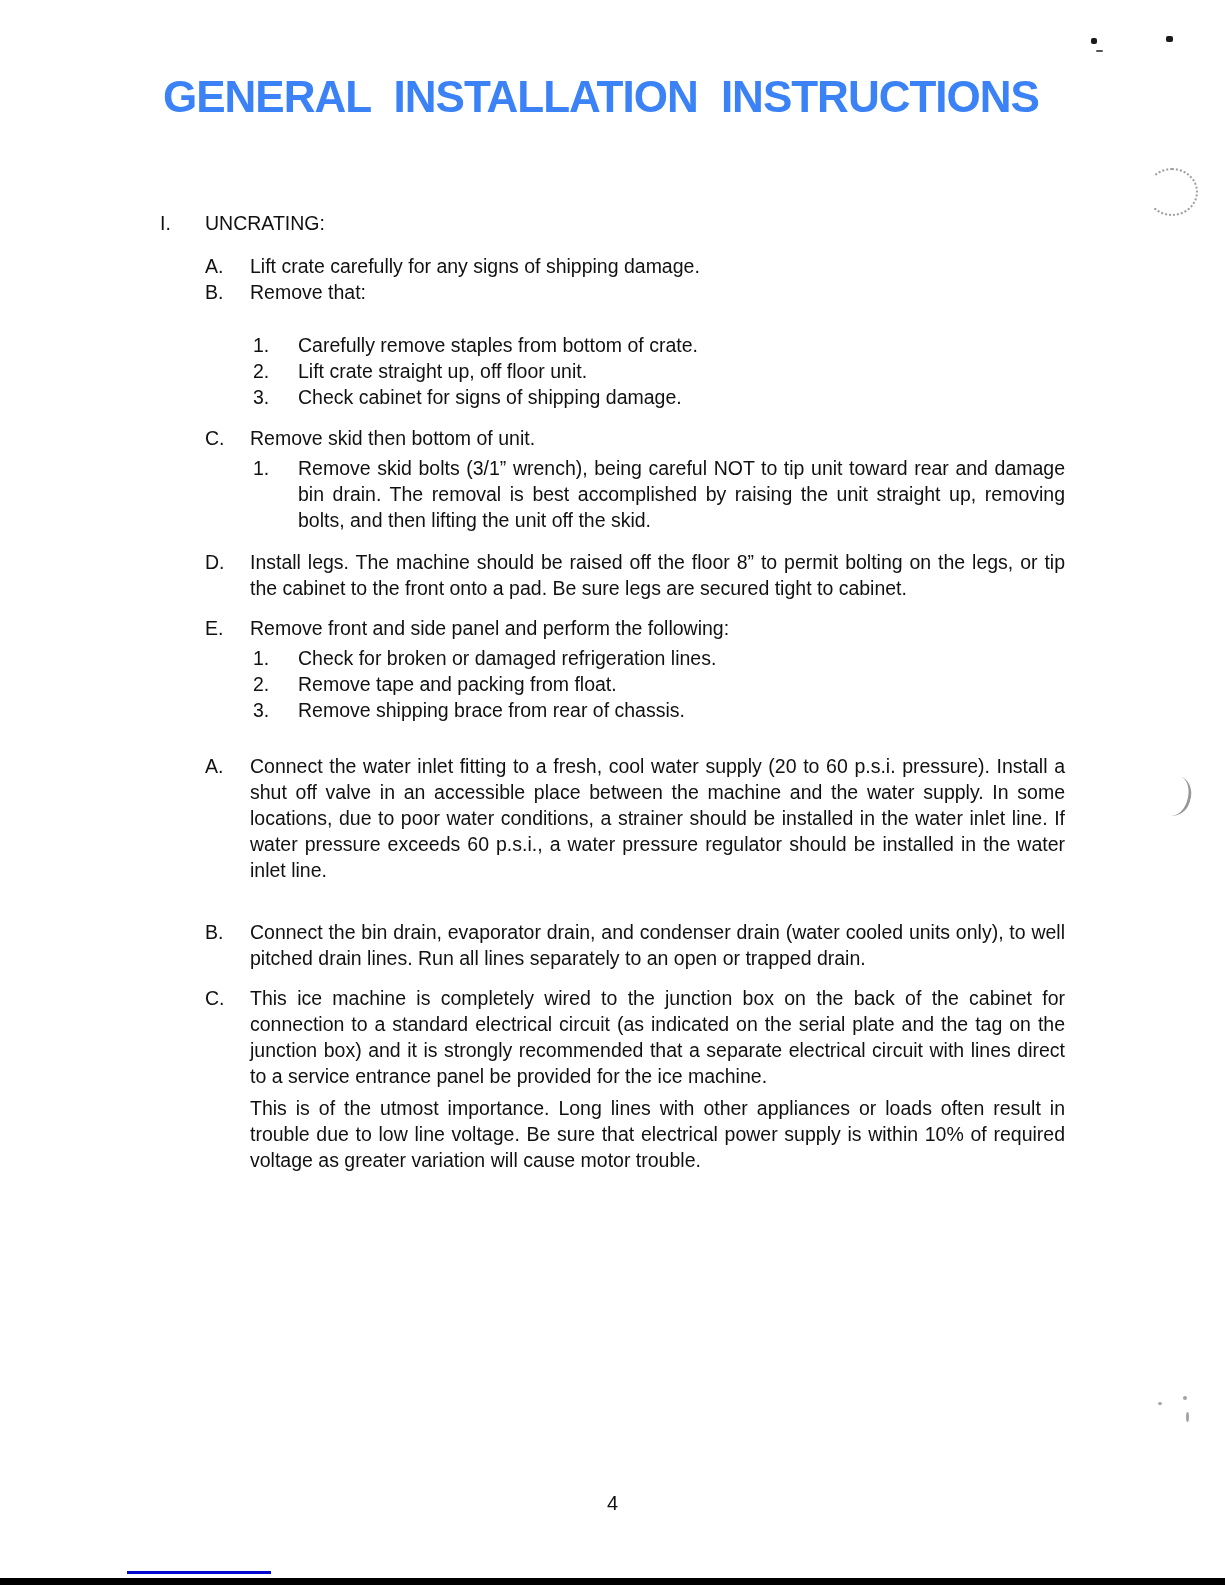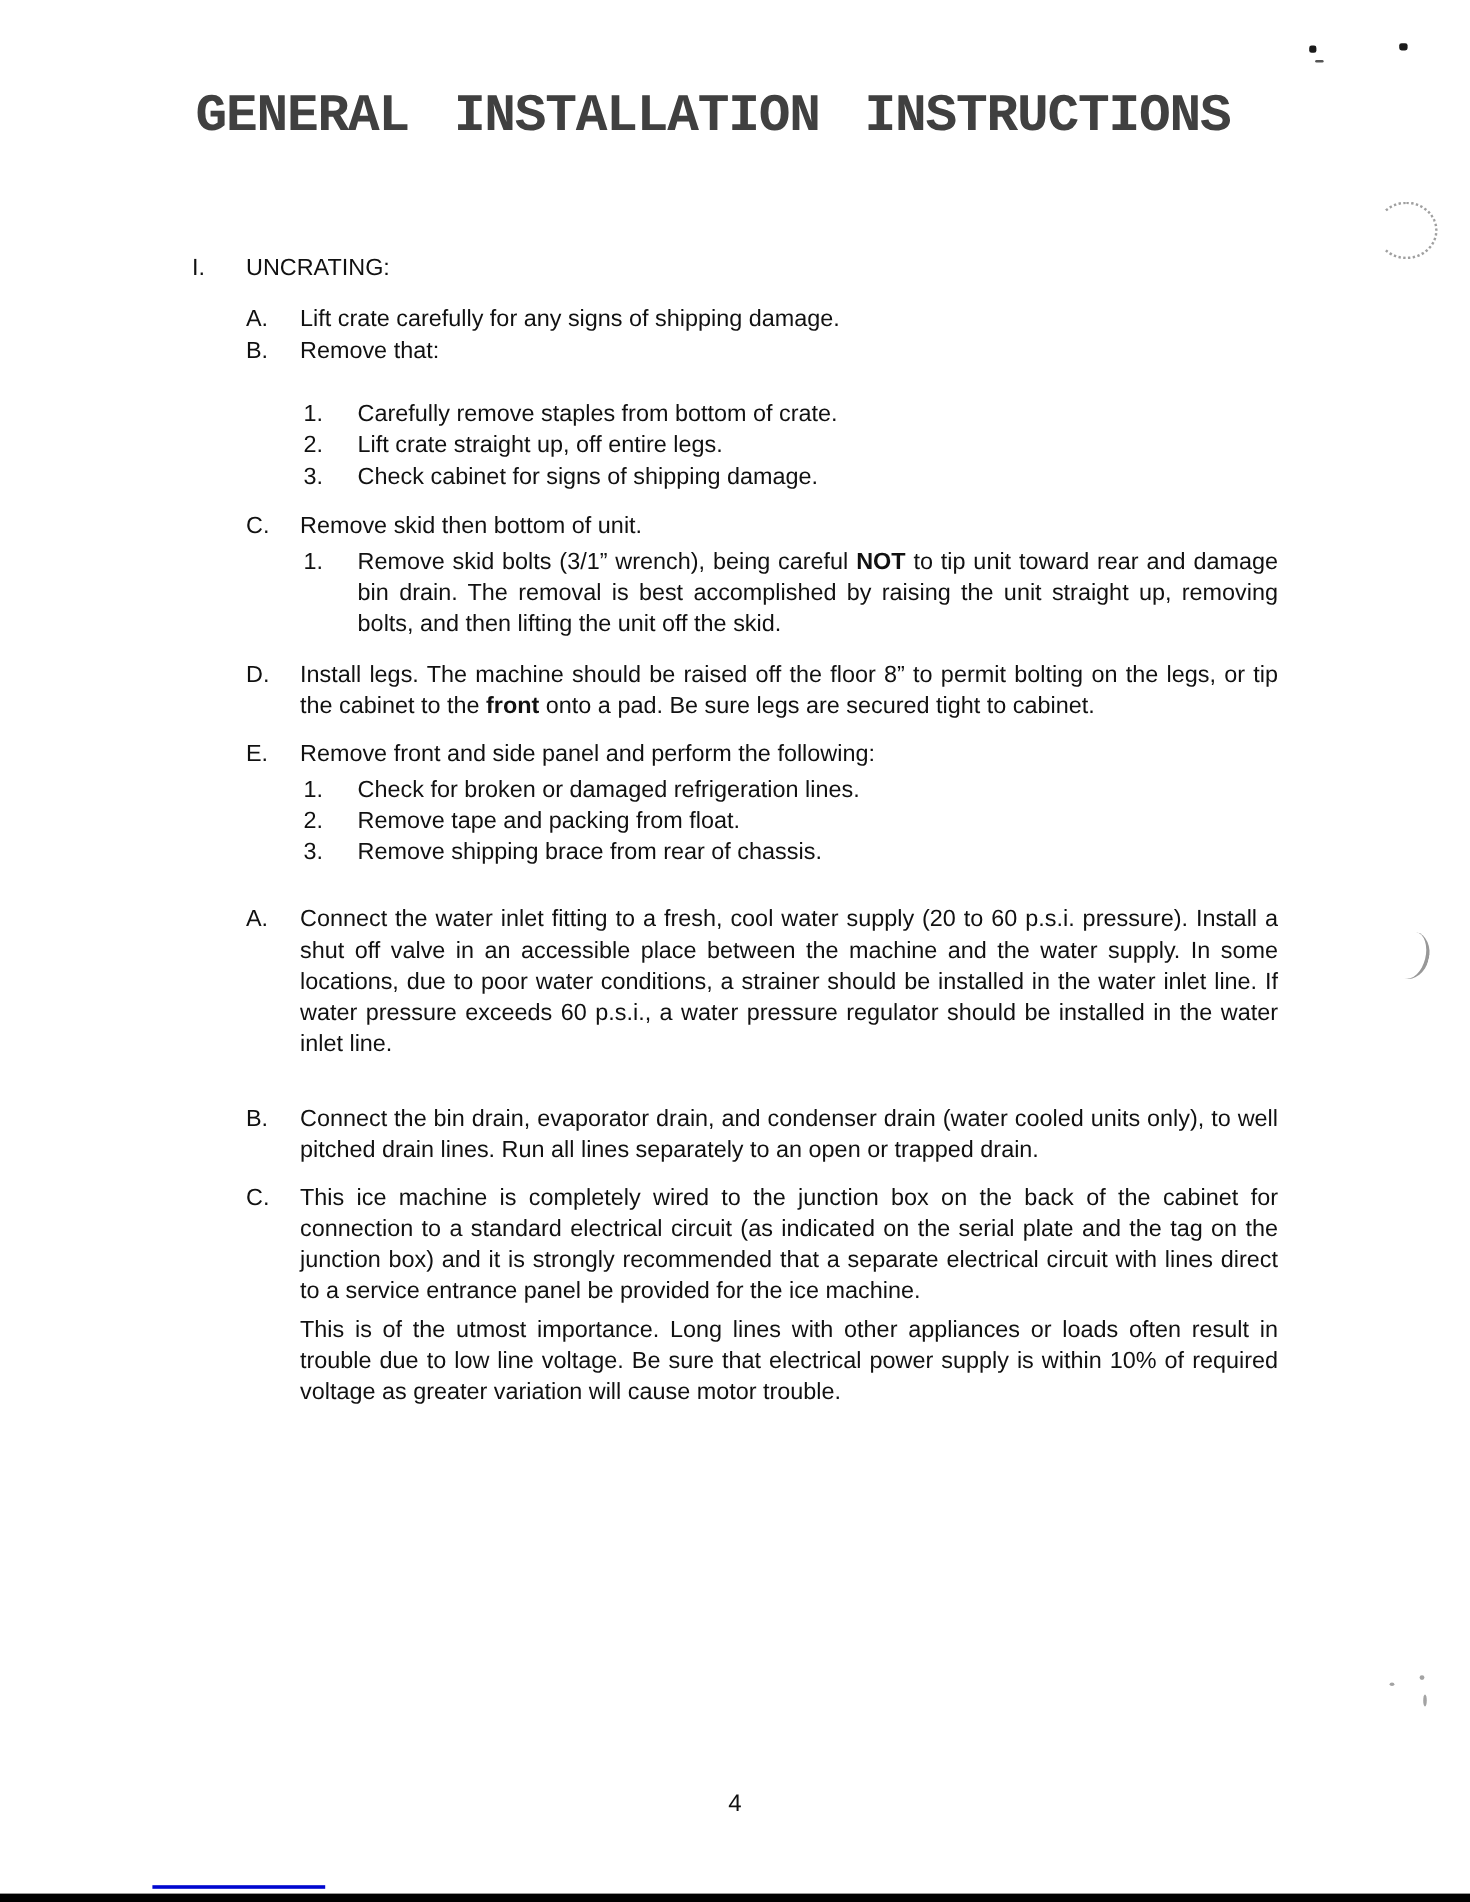--- a/index.html
+++ b/index.html
@@ -18,32 +18,31 @@
     width:905px;
   }
   .title {
     margin:72px 0 0 3px;
     font-size:44px;
     line-height:50px;
     font-weight:bold;
     letter-spacing:-1px;
     word-spacing:12px;
     white-space:nowrap;
-    color:#404040;
-    font-family:Liberation Mono, monospace;
+    color:#3b82f6;
   }
   .row { display:flex; font-size:19.5px; line-height:26px; }
   .lbl1 { flex:0 0 45px; }           
   .lbl2 { flex:0 0 45px; }           
   .lbl3 { flex:0 0 45px; }           
   .ind1 { margin-left:45px; }        
   .ind2 { margin-left:93px; }        
   .txt  { flex:1; }
   .just { text-align:justify; }
-  .b { font-weight:bold; }
+  .b { font-weight:normal; }
   .sec1 { margin-top:88px; }
   .mt4  { margin-top:4px; }
   .mt6  { margin-top:6px; }
   .mt14 { margin-top:14px; }
   .mt15 { margin-top:15px; }
   .mt16 { margin-top:16px; }
   .mt17 { margin-top:17px; }
   .mt27 { margin-top:27px; }
   .mt30 { margin-top:30px; }
   .mt36 { margin-top:36px; }
@@ -111,21 +110,21 @@
       <div class="lbl2">B.</div>
       <div class="txt">Remove that:</div>
     </div>
 
     <div class="row ind2 mt27">
       <div class="lbl3">1.</div>
       <div class="txt">Carefully remove staples from bottom of crate.</div>
     </div>
     <div class="row ind2">
       <div class="lbl3">2.</div>
-      <div class="txt">Lift crate straight up, off entire legs.</div>
+      <div class="txt">Lift crate straight up, off floor unit.</div>
     </div>
     <div class="row ind2">
       <div class="lbl3">3.</div>
       <div class="txt">Check cabinet for signs of shipping damage.</div>
     </div>
 
     <div class="row ind1 mt15">
       <div class="lbl2">C.</div>
       <div class="txt">Remove skid then bottom of unit.</div>
     </div>

